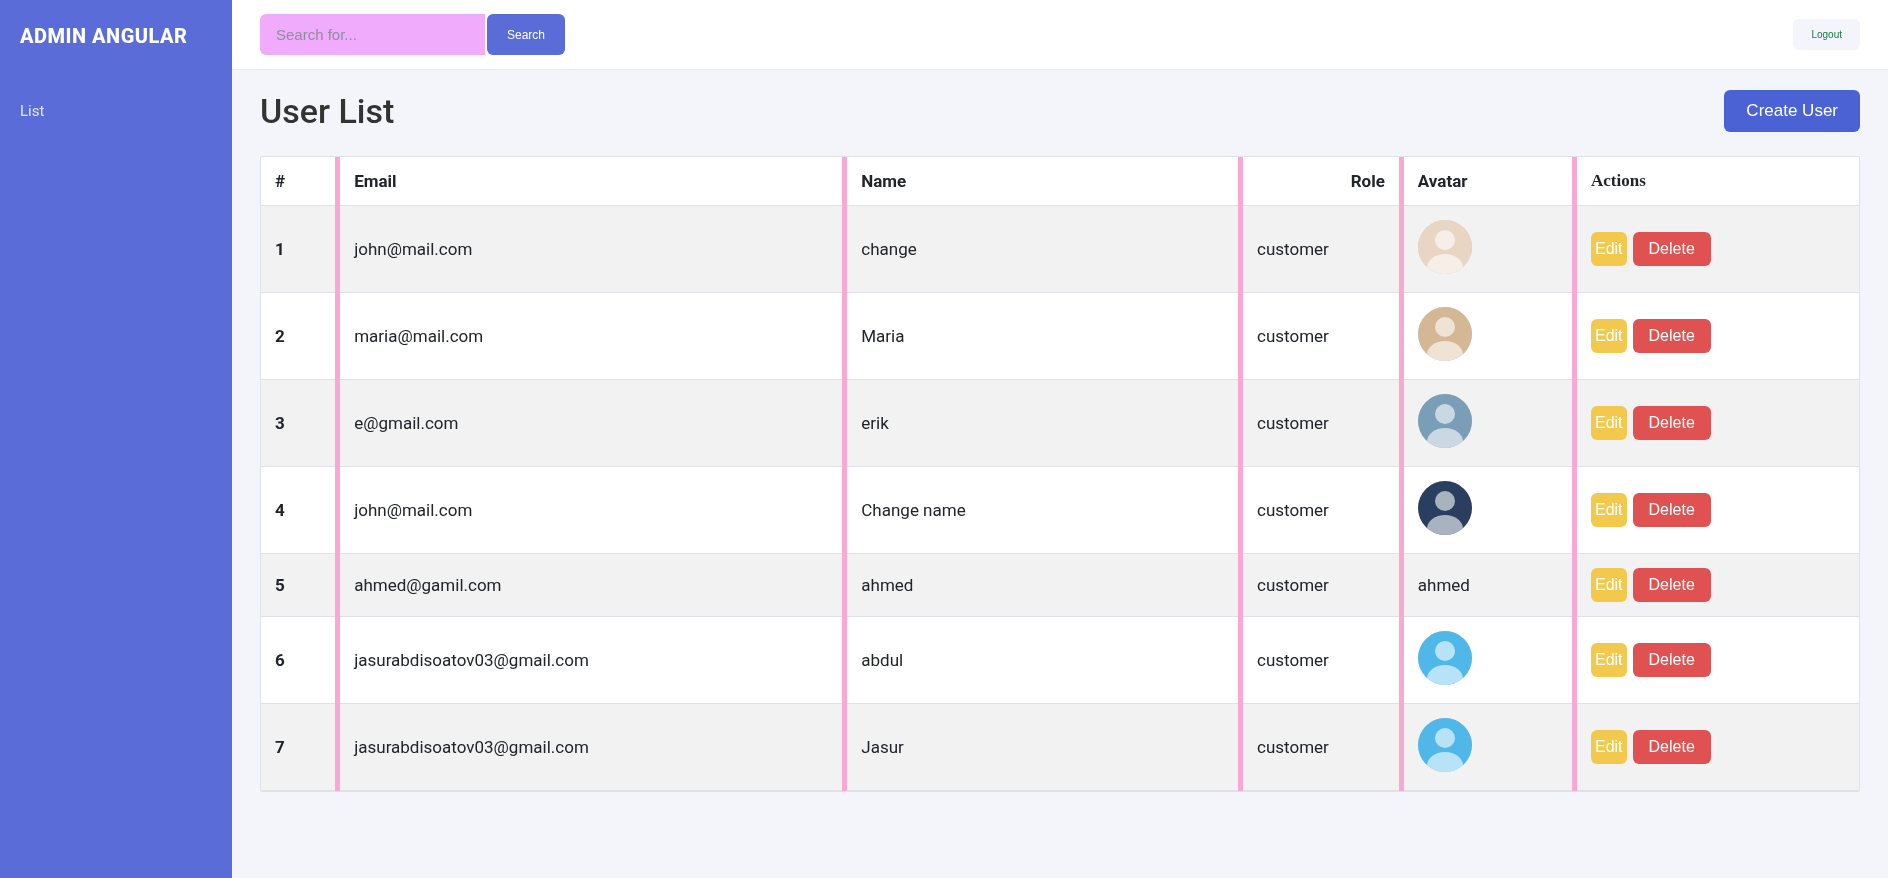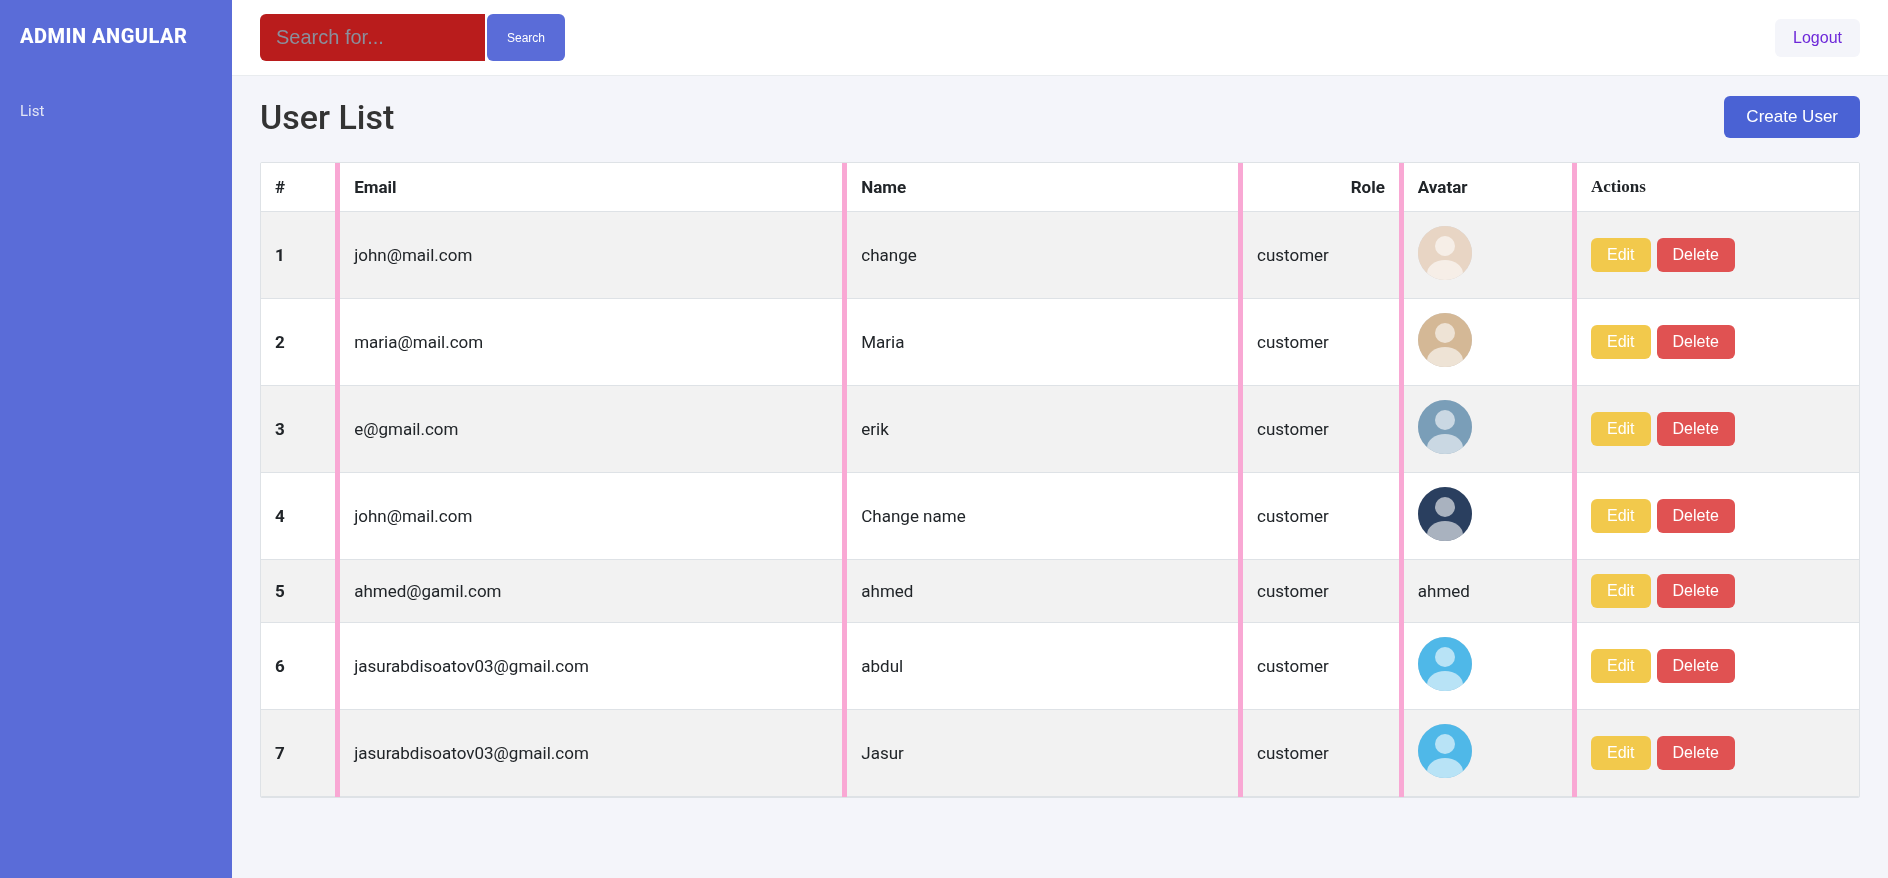--- a/index.html
+++ b/index.html
@@ -49,24 +49,24 @@
       align-items: center;
       justify-content: space-between;
       padding: 14px 28px;
       border-bottom: 1px solid #e9ecef;
     }
     .search-group {
       display: flex;
       align-items: stretch;
     }
     .search-input {
-      background: #b91c1c;
+      background: #f0abfc;
       border: none;
       padding: 12px 16px;
-      font-size: 20px;
+      font-size: 15px;
       border-radius: 6px 0 0 6px;
       width: 225px;
       outline: none;
     }
     .search-input::placeholder {
       color: #8a8f9c;
     }
     .search-btn {
       background: #5a6cd8;
       color: #fff;
@@ -74,22 +74,22 @@
       padding: 0 20px;
       font-size: 12px;
       border-radius: 6px;
       cursor: pointer;
       margin-left: 2px;
     }
     .logout-btn {
       background: #f4f5fa;
       border: none;
       padding: 10px 18px;
-      font-size: 16px;
-      color: #6d28d9;
+      font-size: 10px;
+      color: #15803d;
       border-radius: 6px;
       cursor: pointer;
     }
     .content {
       padding: 20px 28px;
     }
     .page-header {
       display: flex;
       justify-content: space-between;
       align-items: center;
@@ -158,21 +158,21 @@
       overflow: hidden;
     }
     .avatar svg {
       width: 100%;
       height: 100%;
     }
     .btn-edit {
       background: #f2c94c;
       color: #fff;
       border: none;
-      padding: 8px 16px;
+      padding: 8px 4px;
       font-size: 16px;
       border-radius: 6px;
       cursor: pointer;
       margin-right: 6px;
     }
     .btn-delete {
       background: #e05252;
       color: #fff;
       border: none;
       padding: 8px 16px;

